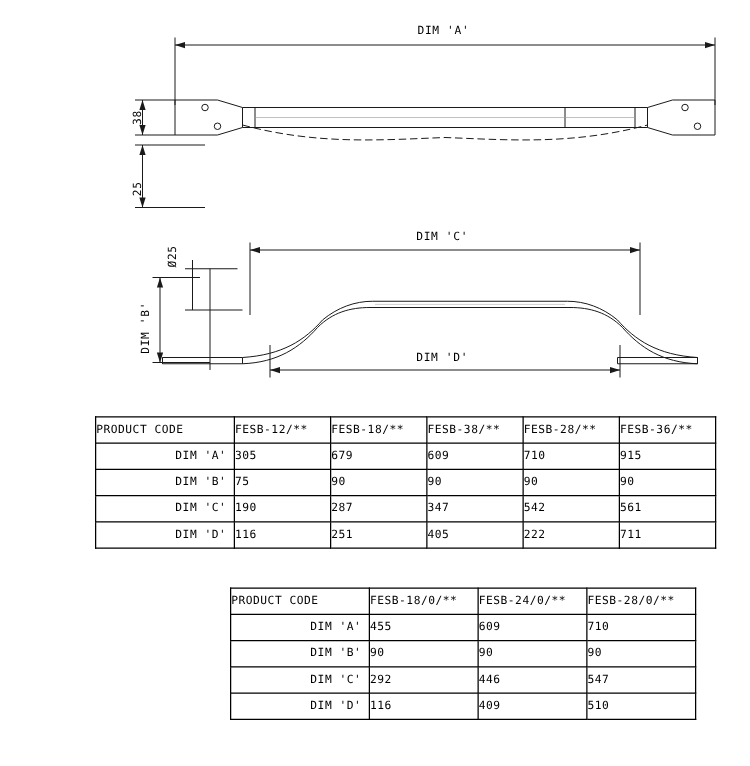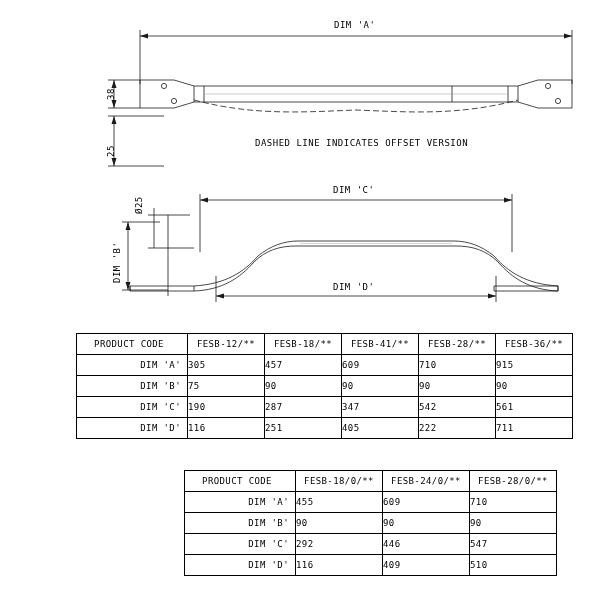--- a/index.html
+++ b/index.html
@@ -54,21 +54,21 @@
     height: 20px;
     text-align: left;
     font-weight: normal;
   }
   table.spec .rowhdr {
     text-align: right;
     padding-right: 6px;
     white-space: nowrap;
   }
   table.spec .colhdr {
-    text-align: center;
+    text-align: left;
   }
   #table1 { left: 32px; top: 333px; }
   #table1 td, #table1 th { width: 76px; }
   #table1 td.rowhdr, #table1 th.rowhdr { width: 104px; }
   #table2 { left: 140px; top: 470px; }
   #table2 td, #table2 th { width: 86px; }
   #table2 td.rowhdr, #table2 th.rowhdr { width: 104px; }
 </style>
 </head>
 <body>
@@ -190,46 +190,45 @@
       </g>
     </g>
   </svg>
 
   <div class="lbl" style="left:290px; top:20px;">DIM 'A'</div>
 
   <div class="lbl rot90" style="left:62px; top:100px;">38</div>
 
   <div class="lbl rot90" style="left:62px; top:157px;">25</div>
 
-  <div class="lbl" style="left:211px; top:138px;">DASHED LINE INDICATES OFFSET VERSION</div>
 
   <div class="lbl rot90" style="left:90px; top:214px;">Ø25</div>
 
   <div class="lbl rot90" style="left:68px; top:283px;">DIM 'B'</div>
 
   <div class="lbl" style="left:289px; top:185px;">DIM 'C'</div>
 
   <div class="lbl" style="left:289px; top:282px;">DIM 'D'</div>
 
   <table class="spec" id="table1">
     <thead>
       <tr>
         <th class="rowhdr colhdr">PRODUCT CODE</th>
         <th class="colhdr">FESB-12/**</th>
         <th class="colhdr">FESB-18/**</th>
-        <th class="colhdr">FESB-41/**</th>
+        <th class="colhdr">FESB-38/**</th>
         <th class="colhdr">FESB-28/**</th>
         <th class="colhdr">FESB-36/**</th>
       </tr>
     </thead>
     <tbody>
       <tr>
         <td class="rowhdr">DIM 'A'</td>
         <td>305</td>
-        <td>457</td>
+        <td>679</td>
         <td>609</td>
         <td>710</td>
         <td>915</td>
       </tr>
       <tr>
         <td class="rowhdr">DIM 'B'</td>
         <td>75</td>
         <td>90</td>
         <td>90</td>
         <td>90</td>

